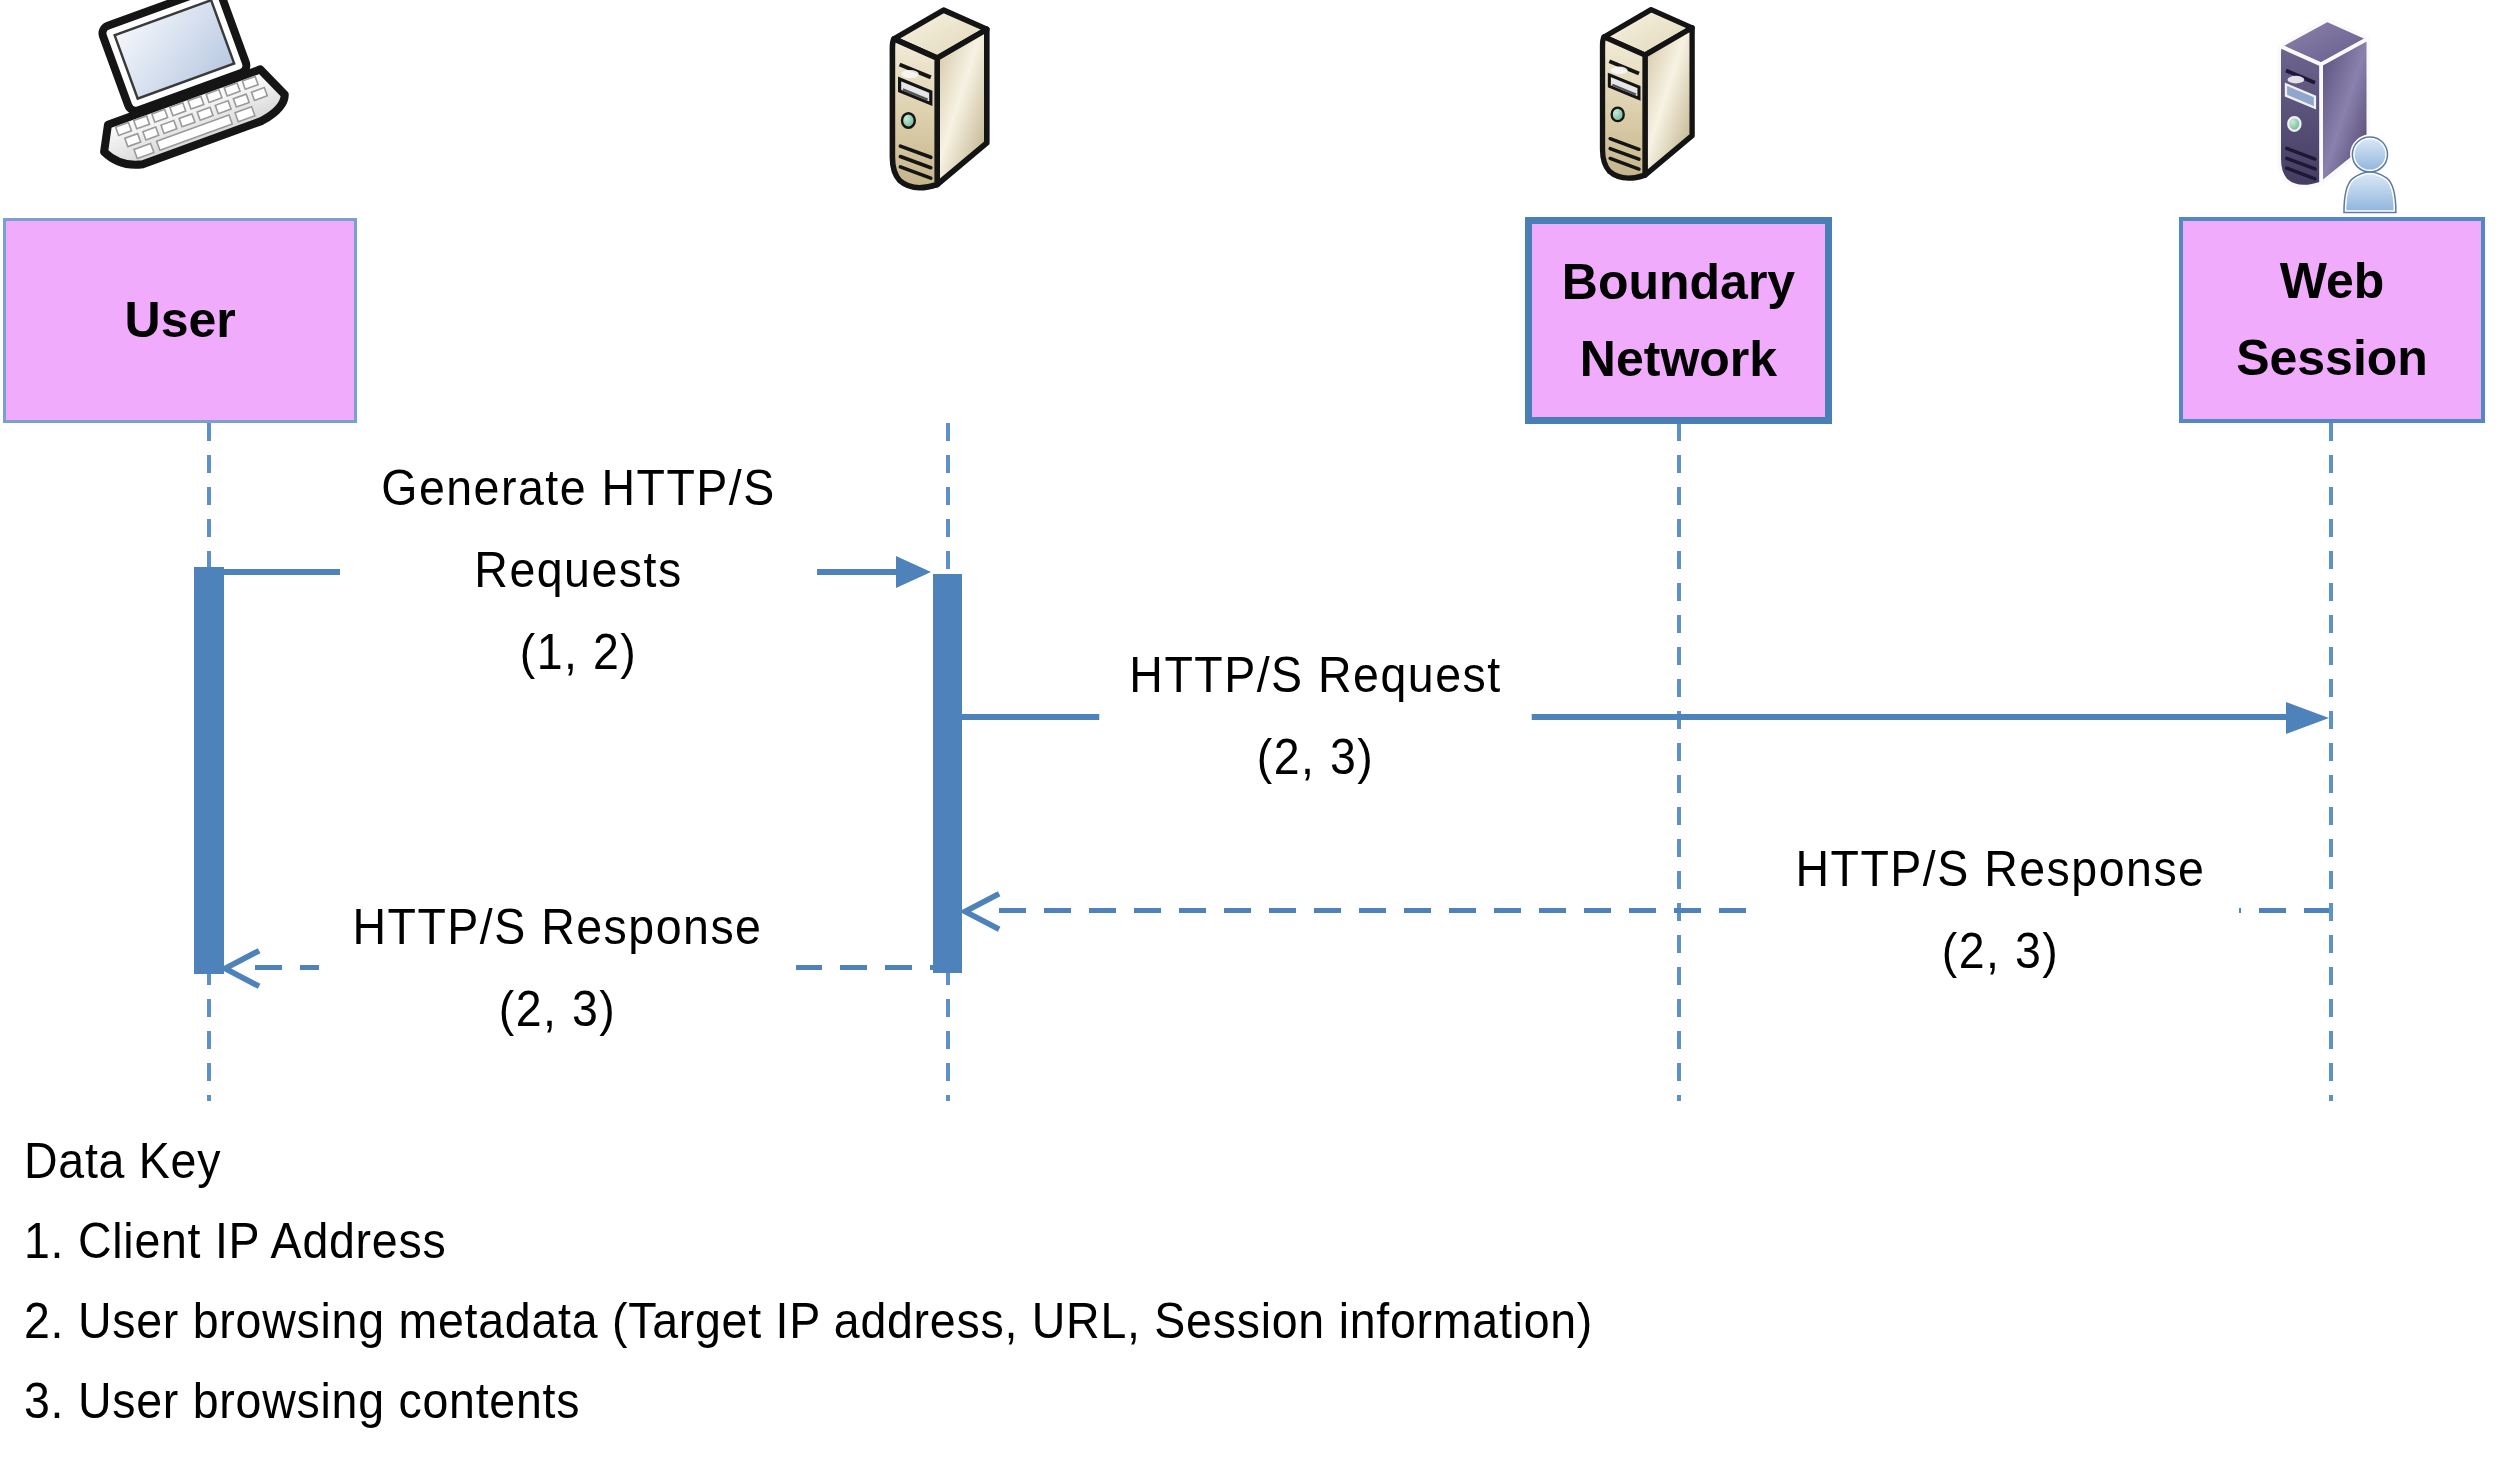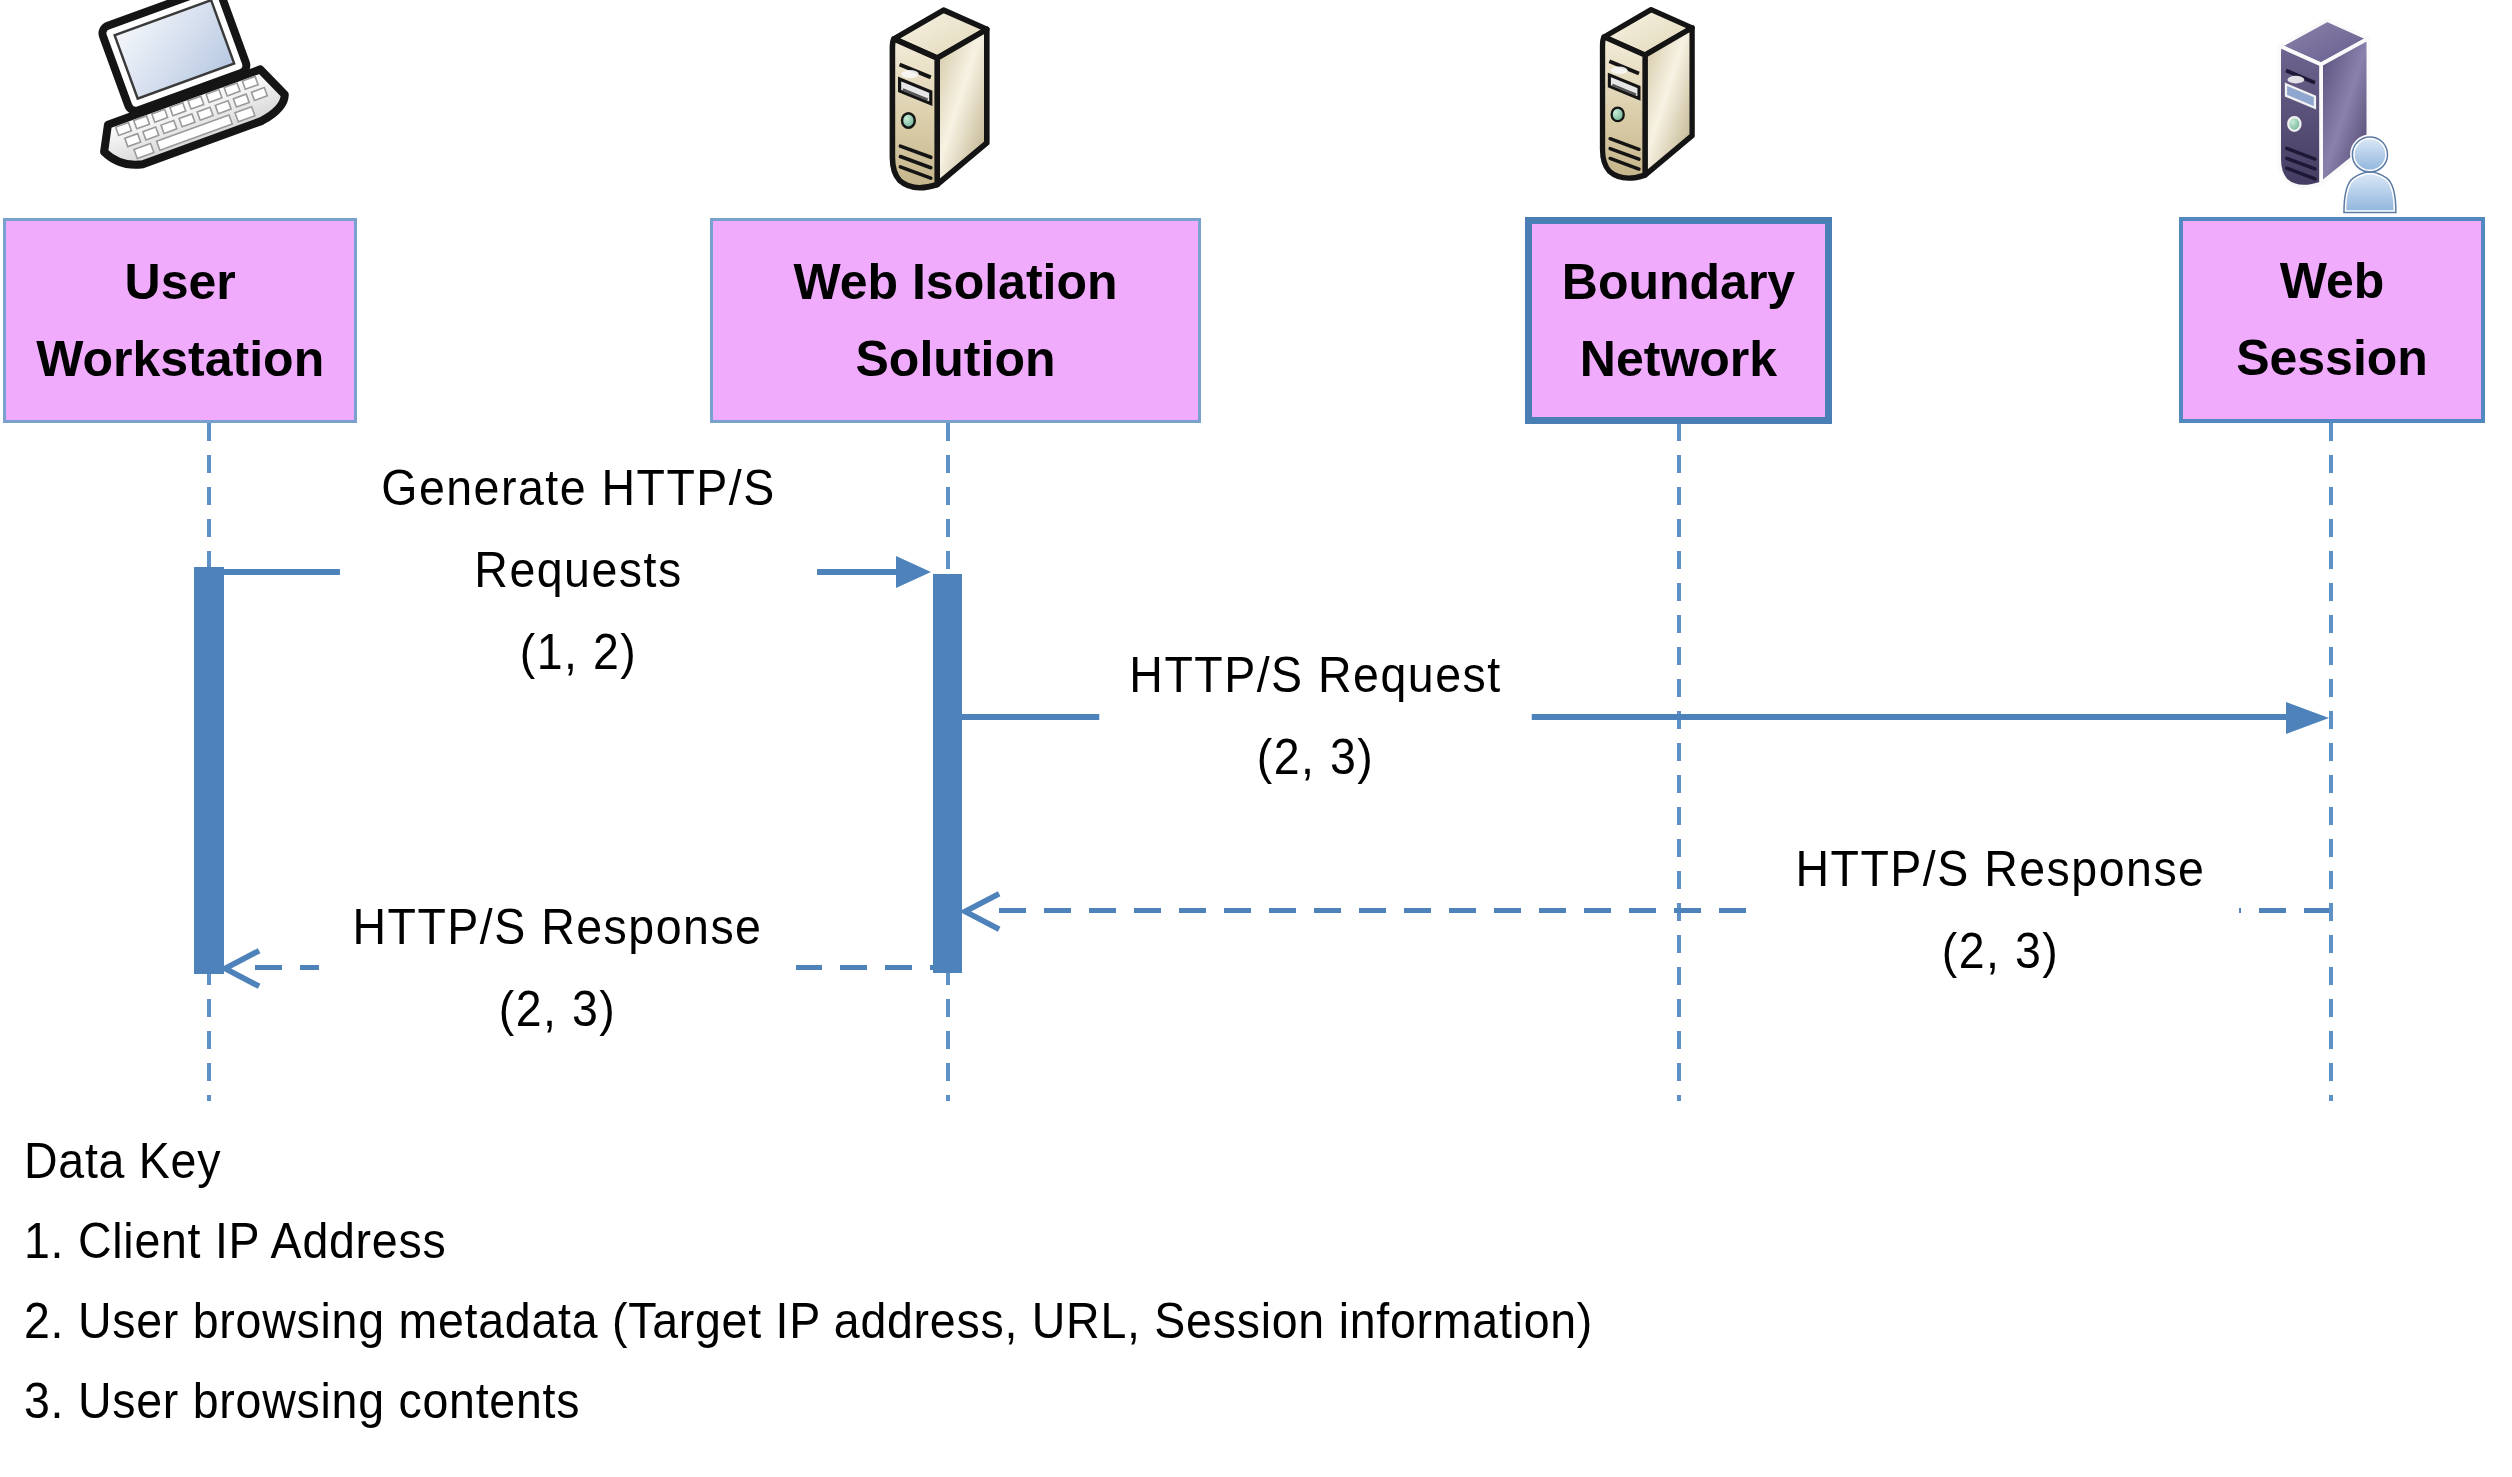--- a/index.html
+++ b/index.html
@@ -231,25 +231,20 @@
     <g>
       <circle cx="146" cy="184" r="23" fill="url(#personG)" stroke="#ffffff" stroke-width="6"></circle>
       <path d="M112 260 Q112 224 124 215 Q136 207 146 207 Q156 207 168 215 Q180 224 180 260 Z" fill="url(#personG)" stroke="#ffffff" stroke-width="6"></path>
       <circle cx="146" cy="184" r="23" fill="none" stroke="#5c7ca6" stroke-width="2"></circle>
       <path d="M112 260 Q112 224 124 215 Q136 207 146 207 Q156 207 168 215 Q180 224 180 260 Z" fill="none" stroke="#5c7ca6" stroke-width="2"></path>
     </g>
   </svg>
 
   <div class="actor-box box-uw">
     <div class="line">User</div>
-    <div class="line">Workstation</div>
-  </div>
-  <div class="actor-box box-wis">
-    <div class="line">Web Isolation</div>
-    <div class="line">Solution</div>
   </div>
   <div class="actor-box box-nb">
     <div class="line">Boundary</div>
     <div class="line">Network</div>
   </div>
   <div class="actor-box box-ws">
     <div class="line">Web</div>
     <div class="line">Session</div>
   </div>
 

